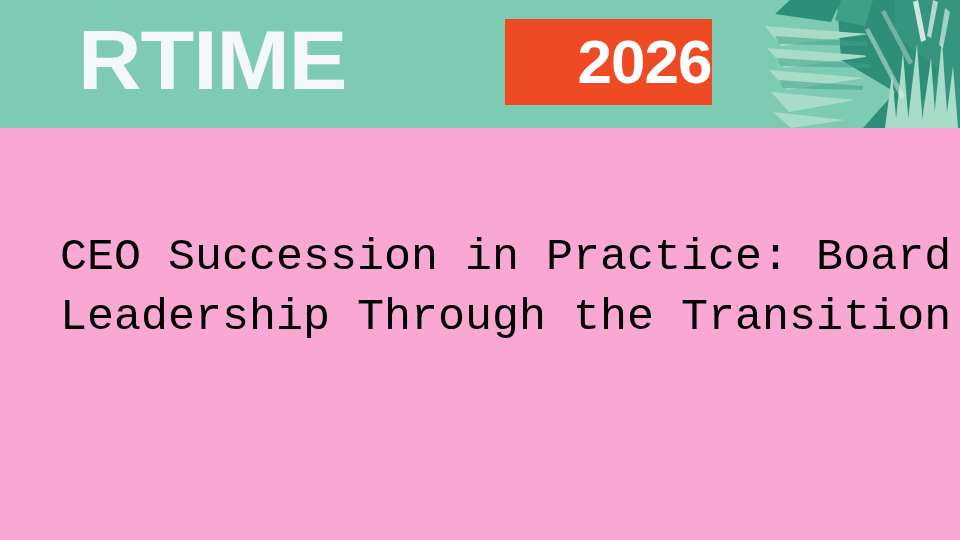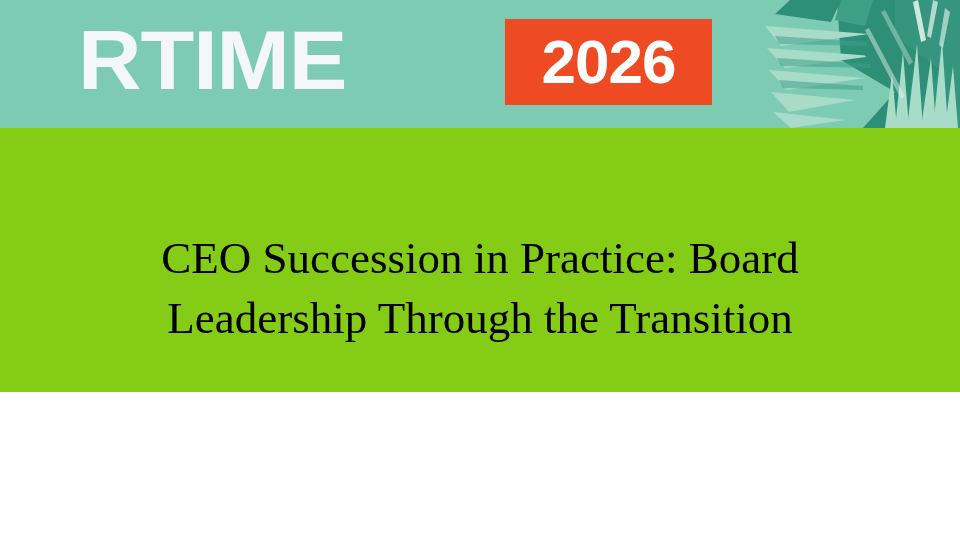--- a/index.html
+++ b/index.html
@@ -9,22 +9,22 @@
   body {
     width: 960px;
     height: 540px;
     background: #ffffff;
     font-family: "Liberation Sans", sans-serif;
     overflow: hidden;
   }
   .slide {
     position: relative;
     width: 960px;
-    height: 392px;
-    background: #84cc16;
+    height: 540px;
+    background: #f9a8d4;
     overflow: hidden;
   }
 
   
   .header-band {
     position: absolute;
     left: 0;
     top: 0;
     width: 960px;
     height: 128px;
@@ -80,32 +80,33 @@
     width: 207px;
     height: 86px;
     line-height: 86px;
     text-align: center;
     font-family: "Liberation Sans", sans-serif;
     font-weight: bold;
     font-size: 62px;
     letter-spacing: -1px;
     color: #ffffff;
     white-space: nowrap;
+    padding-left: 36px;
   }
 
   
   .title-block {
     position: absolute;
     left: 60px;
     top: 228px;
     width: 840px;
     text-align: center;
   }
   .title-line {
-    font-family: Liberation Serif, serif;
+    font-family: Liberation Mono, monospace;
     font-size: 45px;
     line-height: 60px;
     color: #000000;
     white-space: nowrap;
   }
 </style>
 </head>
 <body>
 
 <div class="slide">

